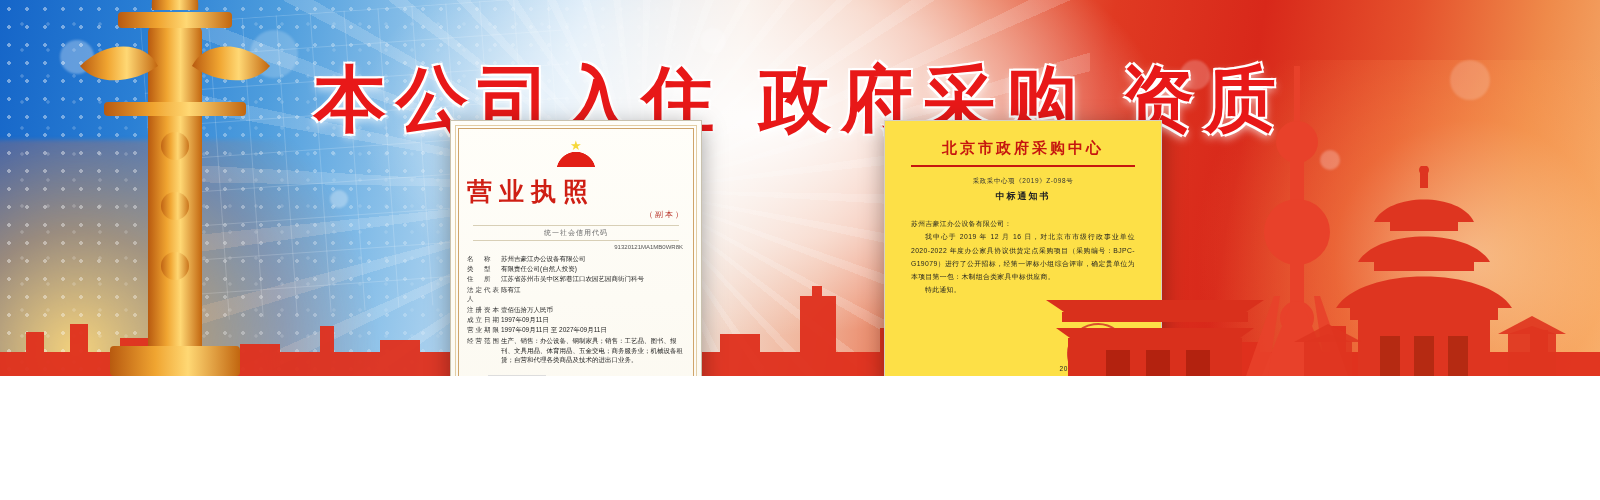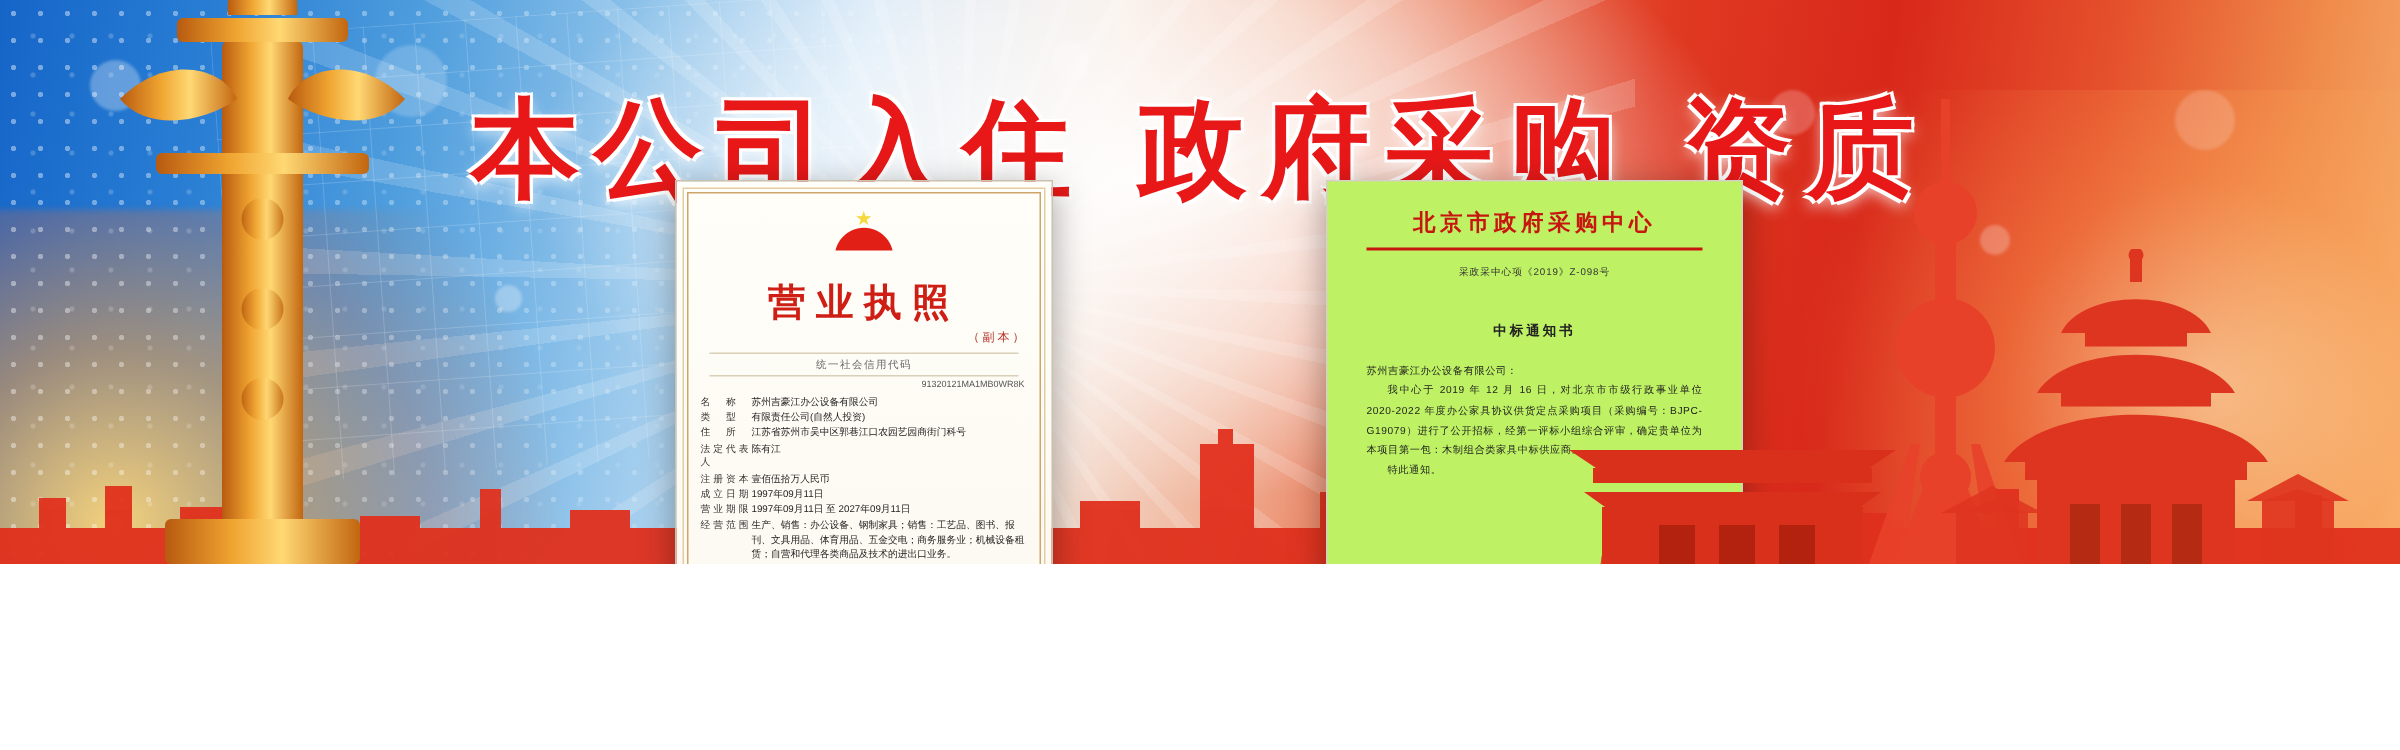--- a/index.html
+++ b/index.html
@@ -145,26 +145,25 @@
     position: absolute; left: 0; top: 6px;
     width: 40px; height: 22px;
     background: radial-gradient(circle at 50% 120%, #e21f16 0 58%, rgba(226,31,22,0) 60%);
     border-radius: 50% 50% 0 0 / 100% 100% 0 0;
   }
   .lic-emblem .em-star {
     position: absolute; left: 14px; top: 0px;
     color: #f6d83a; font-size: 13px; line-height: 13px;
   }
   .lic-title {
-    text-align: center;
     color: #cf1f14;
     font-weight: bold;
     font-size: 25px;
     letter-spacing: 7px;
-    margin-top: 16px;
+    margin-top: 6px;
     font-family: "DejaVu Sans", sans-serif;
     text-shadow: 0 1px 0 rgba(255,255,255,.7);
   }
   .lic-sub {
     text-align: right;
     color: #b8342a;
     font-size: 8px;
     letter-spacing: 2px;
     margin-top: 1px;
   }
@@ -259,21 +258,21 @@
   .lic-url {
     position: absolute; left: 0; right: 0; bottom: 11px;
     text-align: center; font-size: 5px; color: #5d7fa5;
   }
 
   
   #notice {
     left: 884px; top: 120px;
     width: 278px; height: 352px;
     border: 1px solid #d5d0c4;
-    background: #bef264;
+    background: #fde047;
     overflow: hidden;
     padding: 18px 26px 16px;
   }
   .nt-title {
     text-align: center;
     color: #c6160f;
     font-weight: bold;
     font-size: 15px;
     letter-spacing: 3px;
     font-family: "DejaVu Sans", sans-serif;
@@ -288,21 +287,21 @@
     font-size: 6.5px;
     color: #333;
     letter-spacing: .6px;
   }
   .nt-sub {
     text-align: center;
     font-size: 9px;
     color: #222;
     font-weight: bold;
     letter-spacing: 2px;
-    margin: 28px 0 14px;
+    margin: 4px 0 14px;
   }
   .nt-body p {
     font-size: 6.8px;
     color: #1f1f1f;
     line-height: 1.95;
     text-align: justify;
     letter-spacing: .4px;
   }
   .nt-body p.indent { text-indent: 14px; }
   .nt-sign {

